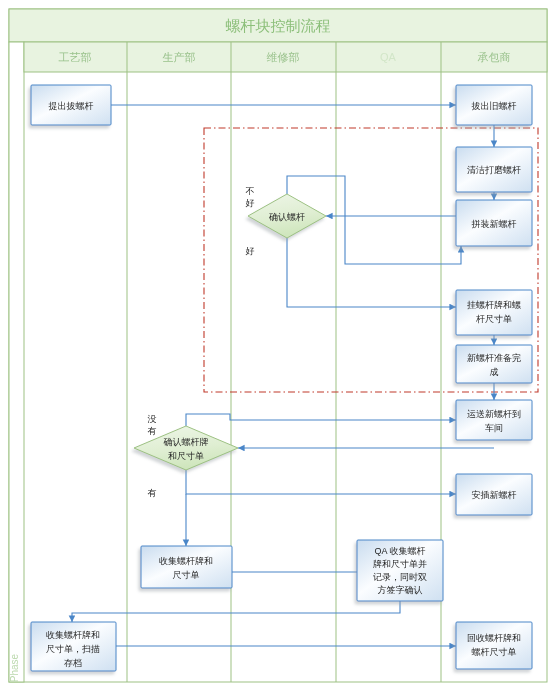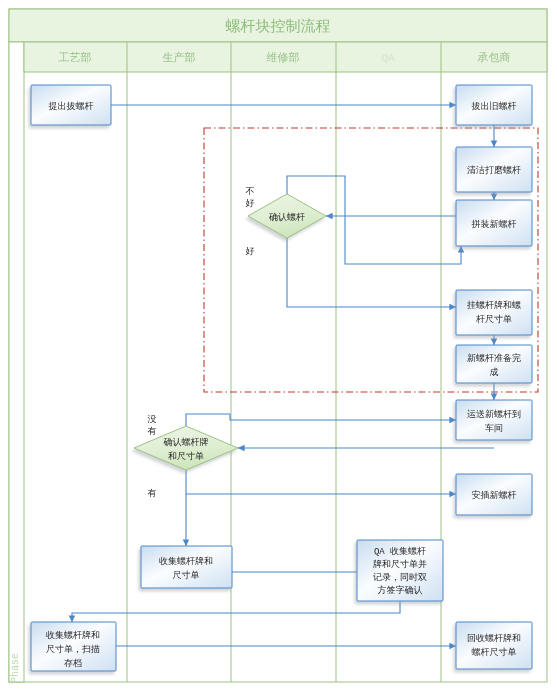--- a/index.html
+++ b/index.html
@@ -1,18 +1,18 @@
 <!DOCTYPE html>
 <html><head>
 <meta charset="utf-8">
 <style>
   html,body{margin:0;padding:0;background:#ffffff;}
   body{width:557px;height:691px;overflow:hidden;
        font-family:"Liberation Sans","DejaVu Sans",sans-serif;}
-  #stage{position:relative;width:557px;height:601px;font-family:Liberation Mono, monospace;}
+  #stage{position:relative;width:557px;height:601px;}
   svg{display:block;}
   .lane-title{font-size:11px;fill:#9ac28c;}
   .lane-title-faint{font-size:11px;fill:#d2e6c8;}
   .chart-title{font-size:15px;fill:#8cbf7a;}
   .phase-label{font-size:10px;fill:#bcd9ae;}
   .box-text{font-size:9px;fill:#262626;}
   .edge-label{font-size:9px;fill:#262626;}
 </style>
 </head>
 <body>

